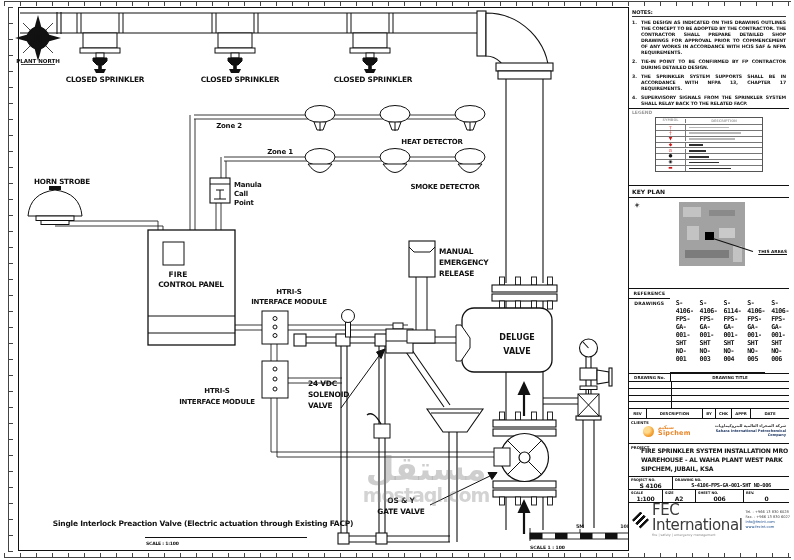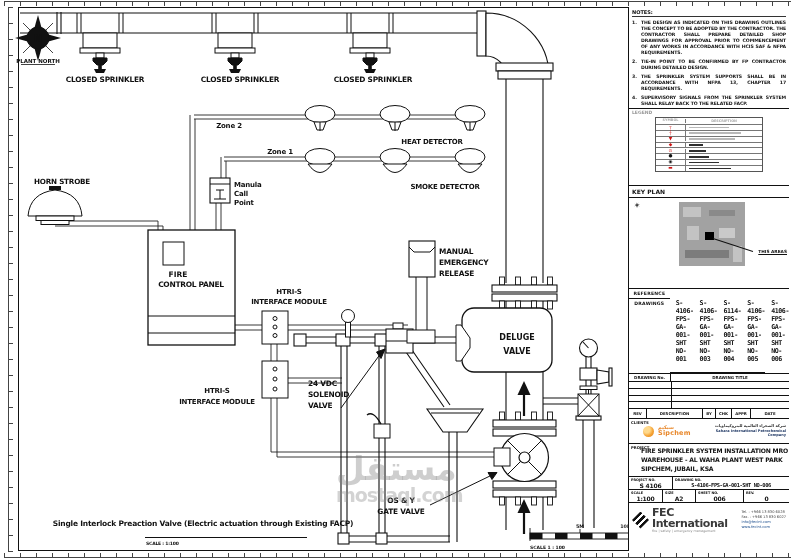--- a/index.html
+++ b/index.html
@@ -79,27 +79,27 @@
   .num-cell{position:relative;padding:1px 2px;border-right:1px solid #111}
   .num-cell:last-child{border-right:none}
   .cell-label{font-size:3.4px;font-weight:700;display:block}
   .cell-value{font-size:6px;font-weight:700;display:block;text-align:center;letter-spacing:-.2px}
   .cell-value.mono{font-family:"DejaVu Sans Mono",monospace;font-size:5.4px;letter-spacing:-.4px}
   .sb-meta{height:13px;display:grid;grid-template-columns:34px 33px 48px 1fr}
   .sb-fec{height:35px;display:flex;align-items:center;gap:3px;padding:2px 3px}
   .fec-logo{width:17px;height:17px;flex:none;background:repeating-linear-gradient(135deg,#111 0 3px,#fff 3px 5px);
     clip-path:polygon(50% 0,100% 50%,50% 100%,0 50%)}
   .fec-text{line-height:1}
-  .fec-name{font-size:11px;color:#3a3a3a;letter-spacing:-.4px;font-weight:700}
+  .fec-name{font-size:15px;color:#3a3a3a;letter-spacing:-.4px;font-weight:400}
   .fec-tag{font-size:3.3px;color:#888;margin-top:1px}
   .fec-contact{margin-left:auto;line-height:1.4;text-align:left}
   .fec-contact div{font-size:3.6px;color:#444;white-space:nowrap}
   .fec-contact .lnk{color:#1a4c8c}
 
-  .watermark{position:absolute;left:336px;top:452px;width:156px;text-align:left;pointer-events:none}
+  .watermark{position:absolute;left:348px;top:452px;width:156px;text-align:center;pointer-events:none}
   .wm-ar{font-size:33px;font-weight:700;color:rgba(125,125,125,.38);line-height:1}
   .wm-en{font-size:19px;font-weight:700;color:rgba(140,140,140,.38);line-height:1.1;letter-spacing:-1px}
 </style>
 </head>
 <body>
 
 <div class="sheet">
   <div class="tick-top"></div>
   <div class="tick-bottom"></div>
   <div class="tick-left"></div>

